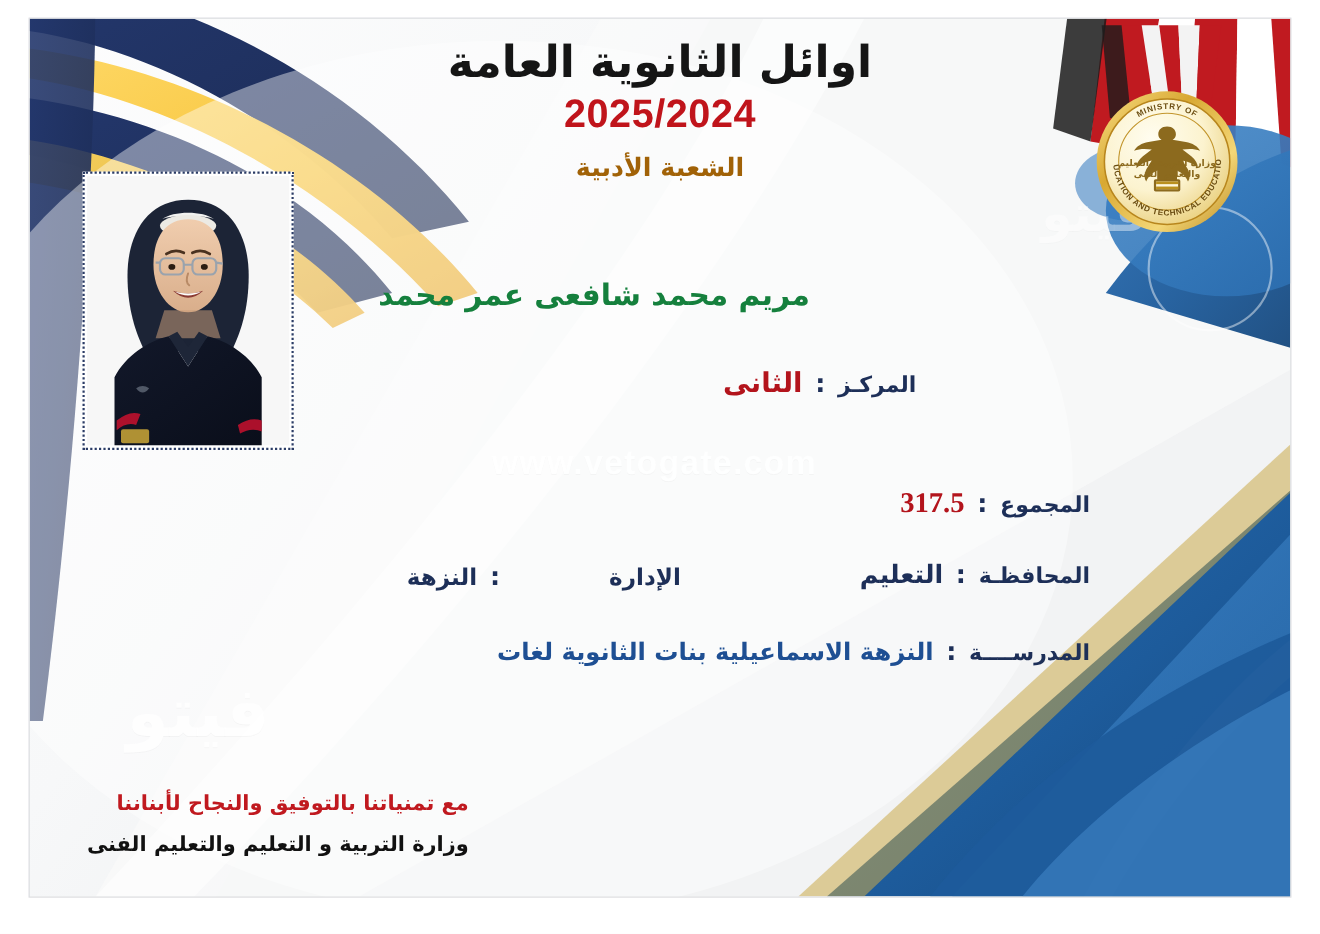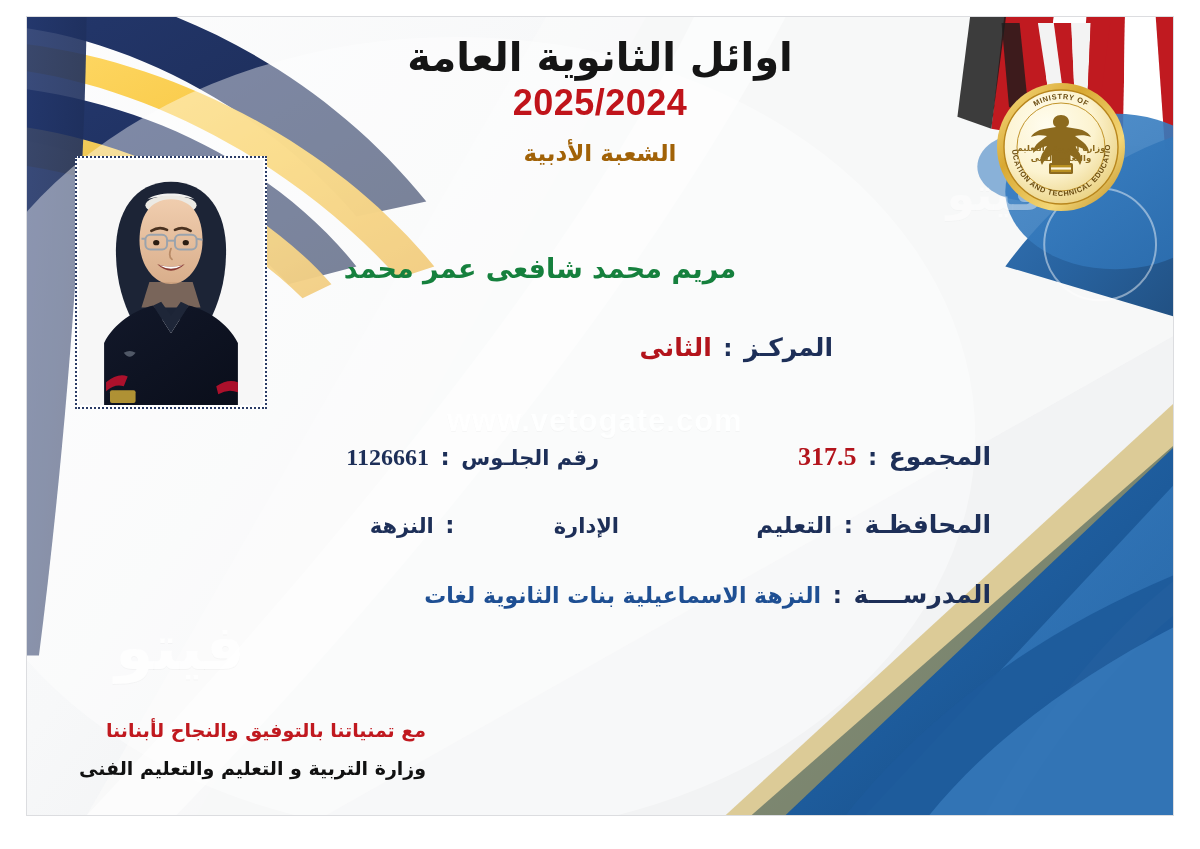--- a/index.html
+++ b/index.html
@@ -87,21 +87,21 @@
     box-sizing:border-box;
   }
 
   .row{
     position:absolute;
     direction:rtl;
     font-family:"DejaVu Sans",sans-serif;
     font-weight:bold;
     white-space:nowrap;
   }
-  .lbl{font-size:25px;color:#1d2f58;}
+  .lbl{font-size:20px;color:#1d2f58;}
   .val{font-size:23px;}
   .sep{font-size:23px;color:#1d2f58;padding:0 6px;}
 
   #row-rank{top:316px;right:340px;}
   #row-rank .lbl{letter-spacing:1px;}
   #row-rank .val{color:#b3141c;font-size:25px;margin-left:40px;}
 
   #row-total{top:425px;right:182px;}
   #row-total .val{
     color:#b3141c;font-size:26px;
@@ -382,25 +382,20 @@
     <span class="sep">:</span>
     <span class="val">الثانى</span>
   </div>
 
   <div class="row" id="row-total">
     <span class="lbl">المجموع</span>
     <span class="sep">:</span>
     <span class="val">317.5</span>
   </div>
 
-  <div class="row" id="row-seat">
-    <span class="lbl">رقم الجلـوس</span>
-    <span class="sep">:</span>
-    <span class="val">1126661</span>
-  </div>
 
   <div class="row" id="row-gov">
     <span class="lbl">المحافظـة</span>
     <span class="sep">:</span>
     <span class="val">التعليم</span>
   </div>
 
   <div class="row" id="row-admin">
     <span class="lbl">الإدارة</span>
     <span class="gap"></span>

